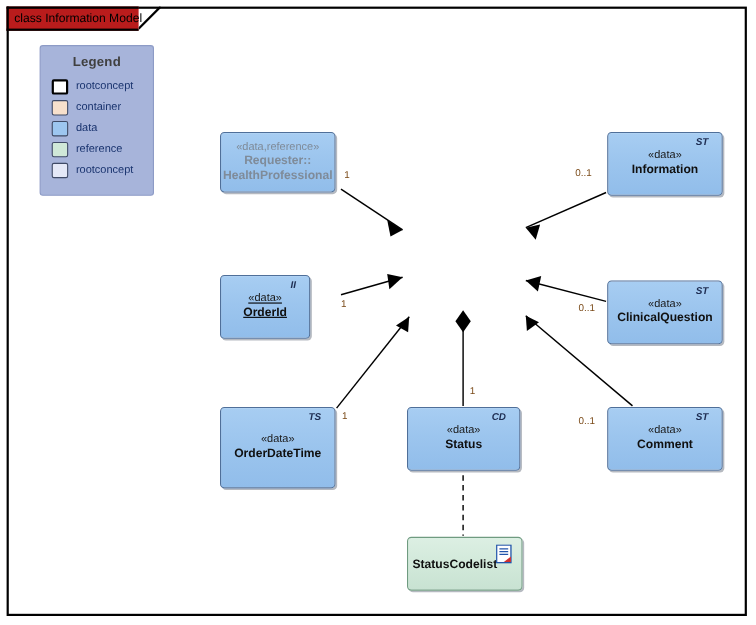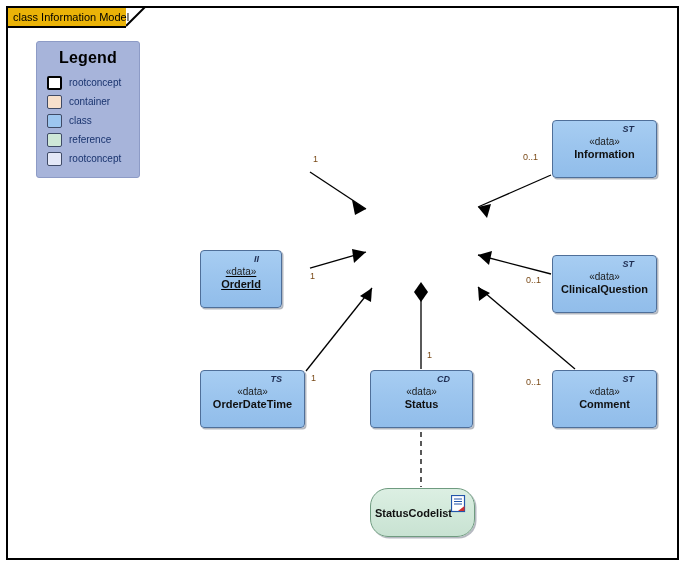--- a/index.html
+++ b/index.html
@@ -25,21 +25,21 @@
     border: 2px solid #000000;
     box-sizing: border-box;
   }
   .frame-tab {
     position: absolute;
     left: 6px;
     top: 6px;
     width: 120px;
     height: 22px;
     box-sizing: border-box;
-    background: #eab308;
+    background: #b91c1c;
     border-left: 2px solid #000;
     border-top: 2px solid #000;
     border-bottom: 2px solid #000;
     display: flex;
     align-items: center;
     padding-left: 5px;
     font-size: 11px;
     color: #000;
     white-space: nowrap;
     z-index: 4;
@@ -60,23 +60,23 @@
     width: 104px;
     height: 137px;
     box-sizing: border-box;
     background: #a7b4da;
     border: 1px solid #8d9bc6;
     border-radius: 3px;
     z-index: 3;
   }
   .legend-title {
     text-align: center;
-    font-size: 16px;
-    font-weight: bold;
-    color: #000000;
+    font-size: 12px;
+    font-weight: bold;
+    color: #404040;
     margin-top: 7px;
     letter-spacing: .2px;
   }
   .legend-rows {
     margin-top: 6px;
     padding-left: 10px;
   }
   .legend-row {
     display: flex;
     align-items: center;
@@ -142,21 +142,21 @@
     font-size: 11px;
     font-weight: bold;
     color: #101010;
   }
   
   .ref .stereo, .ref .nname, .ref .nname-sub { color: #7f8b99; }
   
   .type-marker {
     position: absolute;
     top: 3px;
-    right: 22px;
+    right: 12px;
     font-size: 9px;
     font-style: italic;
     font-weight: bold;
     color: #1e2d52;
   }
   
   .artifact-icon {
     position: absolute;
     top: 6px;
     right: 7px;
@@ -254,34 +254,41 @@
       <div class="legend-row">
         <span class="swatch thick" style="background:#ffffff"></span>
         <span class="legend-label">rootconcept</span>
       </div>
       <div class="legend-row">
         <span class="swatch" style="background:#f7e0cc"></span>
         <span class="legend-label">container</span>
       </div>
       <div class="legend-row">
         <span class="swatch" style="background:#9dc6f0"></span>
-        <span class="legend-label">class</span>
+        <span class="legend-label">data</span>
       </div>
       <div class="legend-row">
         <span class="swatch" style="background:#cfe8d8"></span>
         <span class="legend-label">reference</span>
       </div>
       <div class="legend-row">
         <span class="swatch" style="background:#e4e8f7"></span>
         <span class="legend-label">rootconcept</span>
       </div>
     </div>
   </div>
 
 
+  <div class="node node-data ref" style="left:200px; top:120px; width:105px; height:55px;">
+    <div class="node-body">
+      <div class="stereo">«data,reference»</div>
+      <div class="nname">Requester::</div>
+      <div class="nname-sub">HealthProfessional</div>
+    </div>
+  </div>
 
   <div class="node node-data" style="left:552px; top:120px; width:105px; height:58px;">
     <span class="type-marker">ST</span>
     <div class="node-body">
       <div class="stereo">«data»</div>
       <div class="nname">Information</div>
     </div>
   </div>
 
   <div class="node node-data" style="left:552px; top:255px; width:105px; height:58px;">
@@ -301,37 +308,37 @@
   </div>
 
   <div class="node node-data" style="left:200px; top:250px; width:82px; height:58px;text-decoration:underline;">
     <span class="type-marker">II</span>
     <div class="node-body">
       <div class="stereo">«data»</div>
       <div class="nname">OrderId</div>
     </div>
   </div>
 
-  <div class="node node-data" style="left:200px; top:370px; width:105px; height:58px;">
+  <div class="node node-data" style="left:200px; top:370px; width:105px; height:74px;">
     <span class="type-marker">TS</span>
     <div class="node-body">
       <div class="stereo">«data»</div>
       <div class="nname">OrderDateTime</div>
     </div>
   </div>
 
   <div class="node node-data" style="left:370px; top:370px; width:103px; height:58px;">
     <span class="type-marker">CD</span>
     <div class="node-body">
       <div class="stereo">«data»</div>
       <div class="nname">Status</div>
     </div>
   </div>
 
-  <div class="node node-codelist" style="left:370px; top:488px; width:105px; height:49px;border-radius:18px;">
+  <div class="node node-codelist" style="left:370px; top:488px; width:105px; height:49px;">
     <svg class="artifact-icon" viewBox="0 0 16 18">
       <rect x="0.5" y="0.5" width="13" height="16" fill="#ffffff" stroke="#2255aa" stroke-width="1.2"></rect>
       <line x1="3" y1="4" x2="11" y2="4" stroke="#2255aa" stroke-width="1"></line>
       <line x1="3" y1="6.5" x2="11" y2="6.5" stroke="#2255aa" stroke-width="1"></line>
       <line x1="3" y1="9" x2="11" y2="9" stroke="#2255aa" stroke-width="1"></line>
       <polygon points="7,16 13.5,16 13.5,11" fill="#d03030"></polygon>
     </svg>
     <div class="codelist-body">
       <span class="codelist-label">StatusCodelist</span>
     </div>

